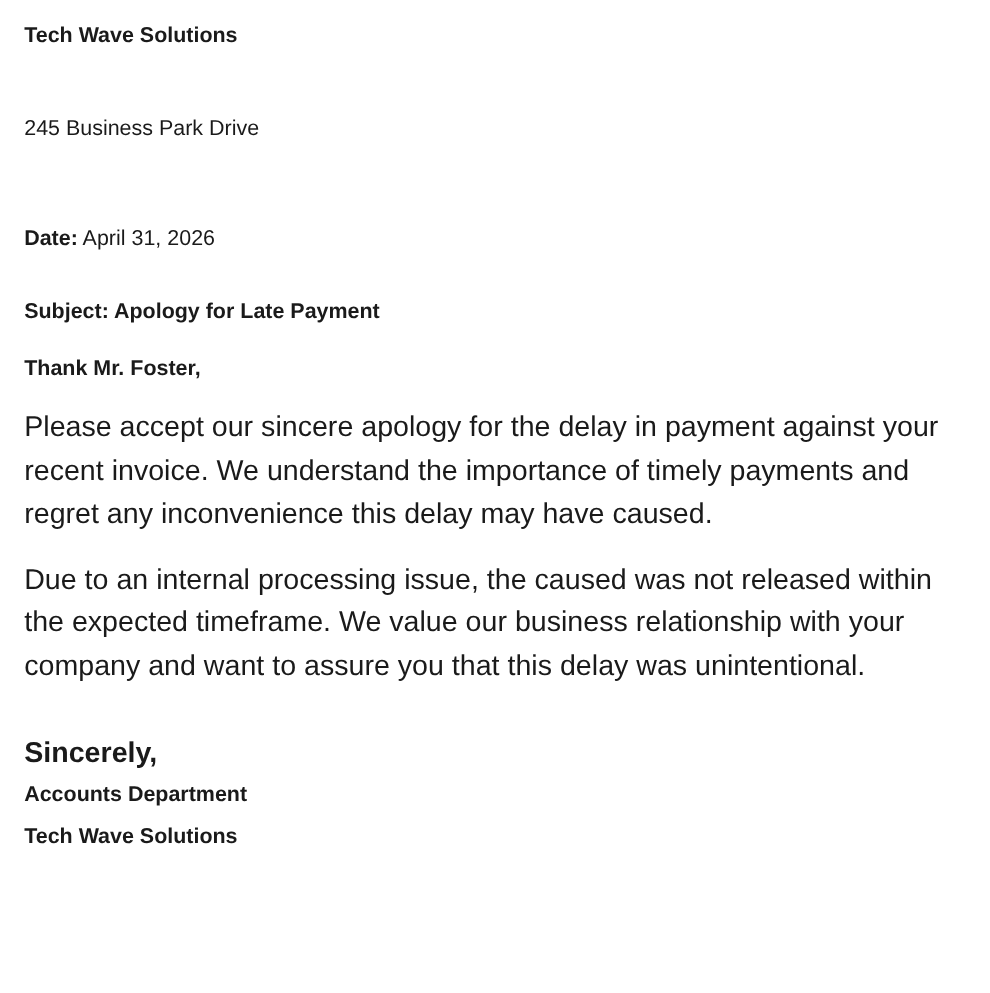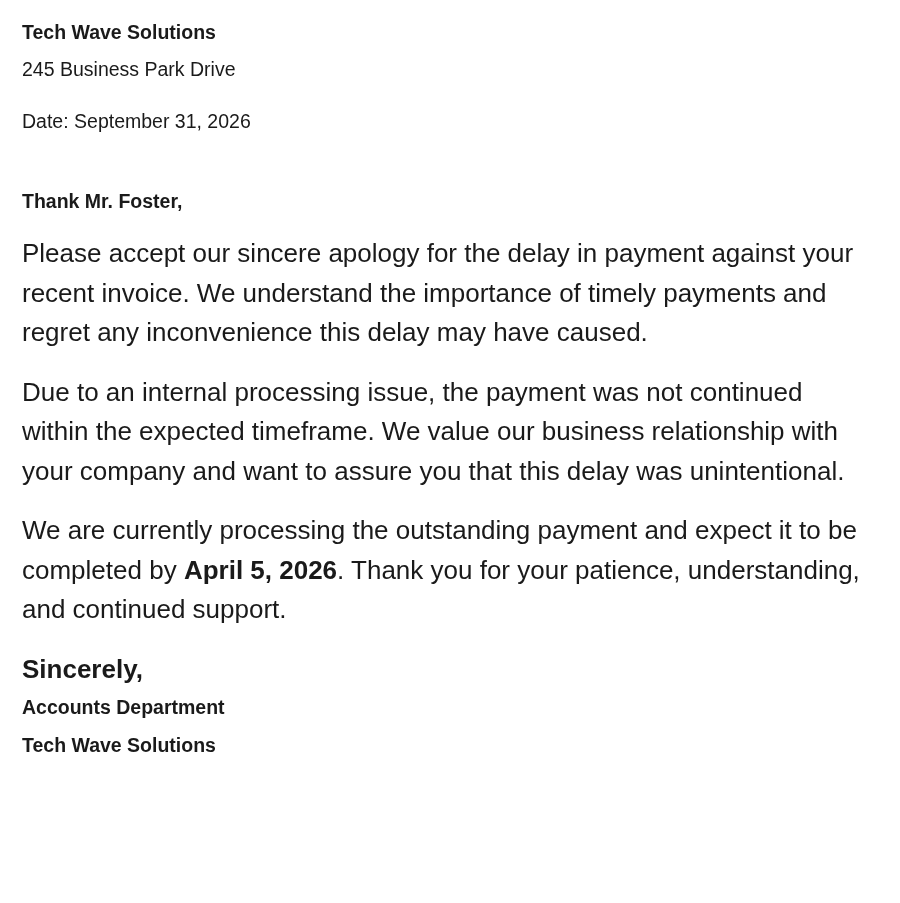--- a/index.html
+++ b/index.html
@@ -16,31 +16,32 @@
   }
   .letter {
     box-sizing: border-box;
     width: 900px;
     padding: 14px 32px 0 22px;
   }
   .line {
     font-size: 19.5px;
     line-height: 38px;
     white-space: nowrap;
+    margin-top: 48px;
   }
   .company-name {
     font-weight: bold;
     font-size: 19.5px;
     line-height: 36px;
   }
   .block-gap {
     height: 14px;
   }
   .label {
-    font-weight: normal;
+    font-weight: bold;
   }
   .heading {
     font-weight: bold;
     font-size: 19.5px;
     line-height: 38px;
   }
   p.para {
     margin: 0;
     font-size: 26px;
     line-height: 39.5px;
@@ -66,44 +67,44 @@
 
 <div class="letter">
 
   <div class="company-name">Tech Wave Solutions</div>
 
   <div class="line">245 Business Park Drive</div>
 
 
   <div class="block-gap"></div>
 
-  <div class="line"><span class="label">Date:</span><span> September 31, 2026</span></div>
+  <div class="line"><span class="label">Date:</span><span> April 31, 2026</span></div>
 
   <div class="block-gap"></div>
 
 
 
   <div class="block-gap"></div>
 
+  <div class="heading">Subject: Apology for Late Payment</div>
 
   <div class="block-gap"></div>
 
   <div class="heading">Thank Mr. Foster,</div>
 
   <div class="block-gap"></div>
 
   <p class="para">Please accept our sincere apology for the delay in payment against your recent invoice. We understand the importance of timely payments and regret any inconvenience this delay may have caused.</p>
 
   <div class="para-gap"></div>
 
-  <p class="para">Due to an internal processing issue, the payment was not continued within the expected timeframe. We value our business relationship with your company and want to assure you that this delay was unintentional.</p>
+  <p class="para">Due to an internal processing issue, the caused was not released within the expected timeframe. We value our business relationship with your company and want to assure you that this delay was unintentional.</p>
 
   <div class="para-gap"></div>
 
-  <p class="para"><span>We are currently processing the outstanding payment and expect it to be completed by </span><b class="inline-bold">April 5, 2026</b><span>. Thank you for your patience, understanding, and continued support.</span></p>
 
   <div class="para-gap"></div>
 
   <div class="sig-closing">Sincerely,</div>
 
   <div class="sig-line">Accounts Department</div>
 
   <div class="sig-line">Tech Wave Solutions</div>
 
 </div>

